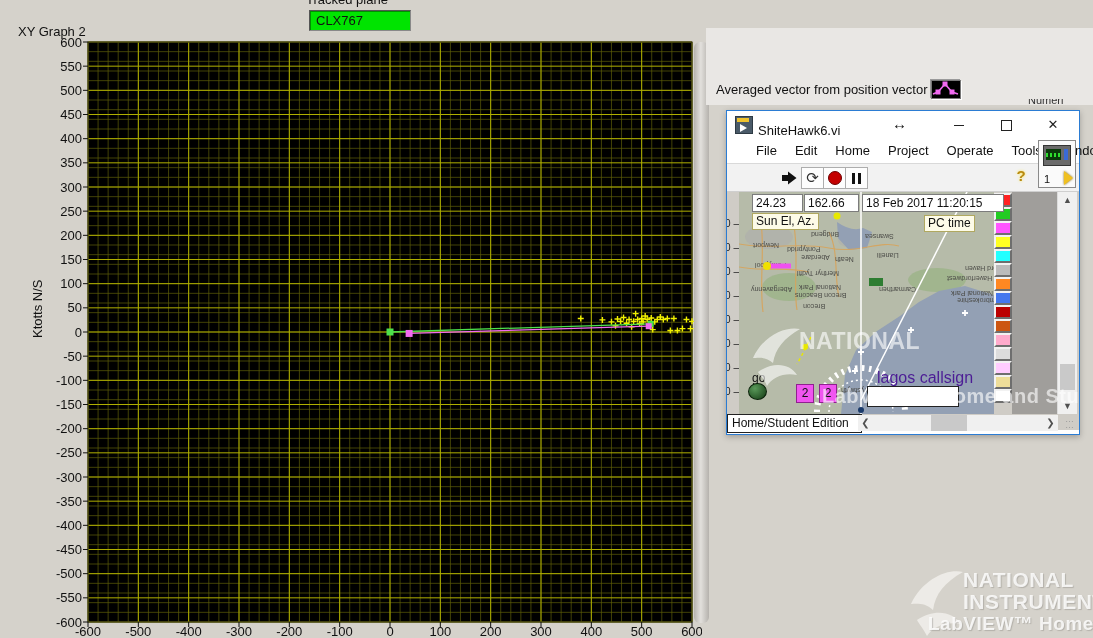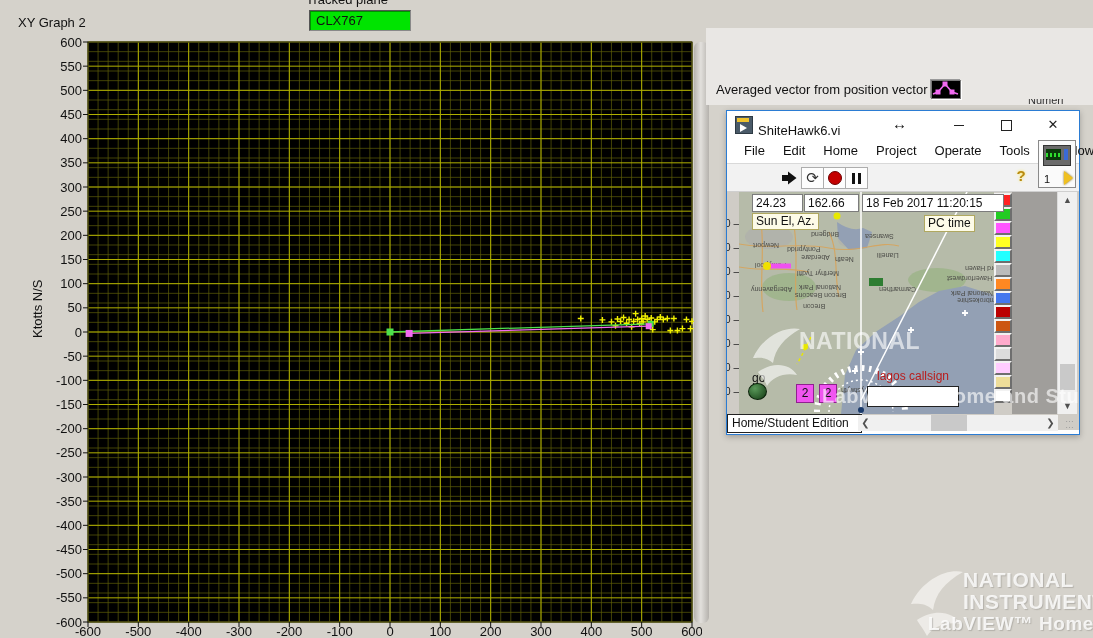--- a/index.html
+++ b/index.html
@@ -1,20 +1,20 @@
 <!DOCTYPE html>
 <html><head>
 <meta charset="utf-8">
 <style>
   html,body{margin:0;padding:0;}
   body{width:1093px;height:638px;position:relative;overflow:hidden;
        background:#d5d2cb;font-family:"Liberation Sans",sans-serif;color:#111;}
   .abs{position:absolute;}
   
-  #graph-title{left:18px;top:15px;font-size:13px;}
+  #graph-title{left:18px;top:24px;font-size:13px;}
   #y-axis-name{left:30px;top:310px;transform:rotate(-90deg);transform-origin:14px 14px;font-size:13px;white-space:nowrap;}
   #graph-right-strip{left:694px;top:42px;width:15px;height:581px;
       background:linear-gradient(90deg,#b5b2ad,#e2e0dc 45%,#b5b2ad);border-radius:6px;}
   
   #tracked-label{left:306px;top:0;width:110px;height:9px;overflow:hidden;font-size:13px;}
   #tracked-label span{display:block;margin-top:-8px;}
   #tracked-value{left:309px;top:10px;width:94px;height:19px;background:#00e400;
       border:1px solid #888;border-top-color:#555;border-left-color:#555;
       font-size:13px;line-height:19px;padding-left:6px;box-shadow:inset 1px 1px 0 #009000;}
   
@@ -31,21 +31,21 @@
   #lv-icon .band{position:absolute;left:1px;top:1px;width:12px;height:4px;background:#eec22e;}
   #lv-icon .arrow{position:absolute;left:4px;top:7px;width:0;height:0;border-left:7px solid #fff;
       border-top:4px solid transparent;border-bottom:4px solid transparent;}
   #win-title{position:absolute;left:31px;top:12px;font-size:13px;}
   #resize-glyph{position:absolute;left:165px;top:4px;font-size:15px;}
   .wbtn{position:absolute;top:0;width:34px;height:27px;text-align:center;line-height:27px;font-size:13px;color:#222;}
   #btn-min{left:215px;} #btn-max{left:262px;} #btn-close{left:309px;}
   #btn-min i{display:inline-block;width:10px;border-top:1px solid #222;vertical-align:middle;}
   #btn-max i{display:inline-block;width:9px;height:9px;border:1px solid #222;vertical-align:middle;}
   #menubar{position:relative;height:25px;background:#fff;border-bottom:1px solid #d9d9d9;
-      display:flex;align-items:center;padding-left:8px;}
+      display:flex;align-items:center;padding-left:20px;}
   .menu-item{font-size:13px;padding:0 9px;}
   #toolbar{position:relative;height:27px;background:#f2f2f2;border-bottom:1px solid #cfcfcf;}
   .tbtn{position:absolute;top:3px;width:21px;height:20px;background:#fdfdfd;border:1px solid #adadad;
       display:flex;align-items:center;justify-content:center;}
   #btn-run{left:51px;border-color:transparent;background:transparent;}
   #btn-runcont{left:74px;font-size:15px;color:#333;}
   #btn-abort{left:96px;} #btn-pause{left:118px;}
   #abort-dot{width:12px;height:12px;border-radius:50%;background:#c40000;border:1px solid #6d0000;}
   #btn-pause b{display:inline-block;width:3px;height:11px;background:#111;margin:0 1.5px;}
   #btn-help{position:absolute;right:48px;top:3px;width:20px;height:20px;text-align:center;
@@ -67,21 +67,21 @@
   #map-div{position:absolute;left:12px;top:0;width:255px;height:222px;overflow:hidden;background:#b6bba9;}
   #map-gap{position:absolute;left:285px;top:0;width:45px;height:222px;background:#a09e9b;}
   .maplabel{position:absolute;font-size:7px;color:#4c4c48;transform:rotate(180deg);white-space:nowrap;}
   
   .valbox{position:absolute;height:16px;background:#fff;border:1px solid #7c7c7c;
       font-size:12px;line-height:16px;padding-left:3px;z-index:20;}
   .freelabel{position:absolute;height:15px;background:#fdfbe8;border:1px solid #b0a860;
       font-size:12px;line-height:15px;padding:0 3px;z-index:20;}
   #lagos-input{position:absolute;left:140px;top:194px;width:90px;height:19px;background:#fff;
       border:1px solid #222;z-index:18;}
-  #lagos-label{position:absolute;left:150px;top:177px;font-size:12px;color:#b91c1c;z-index:18;}
+  #lagos-label{position:absolute;left:150px;top:177px;font-size:16px;color:#4c1d95;z-index:18;}
   #go-label{position:absolute;left:25px;top:179px;font-size:12px;z-index:18;}
   #go-button{position:absolute;left:21px;top:191px;width:17px;height:15px;border-radius:50%;
       background:radial-gradient(circle at 35% 30%,#5a9a5a,#123812);border:1px solid #0a220a;z-index:18;}
   .count-badge{position:absolute;top:192px;width:16px;height:17px;background:#f055f0;border:1px solid #902090;
       font-size:12px;text-align:center;line-height:17px;z-index:18;}
   
   #palette{position:absolute;left:267px;top:1px;width:18px;height:221px;z-index:15;}
   .pcell{width:14px;height:10px;border:2px solid;border-color:#f2f2f2 #6e6e6e #6e6e6e #f2f2f2;margin-bottom:0;}
   
   #vscroll{position:absolute;left:330px;top:0;width:19px;height:222px;background:#f0f0f0;border-left:1px solid #dcdcdc;}

